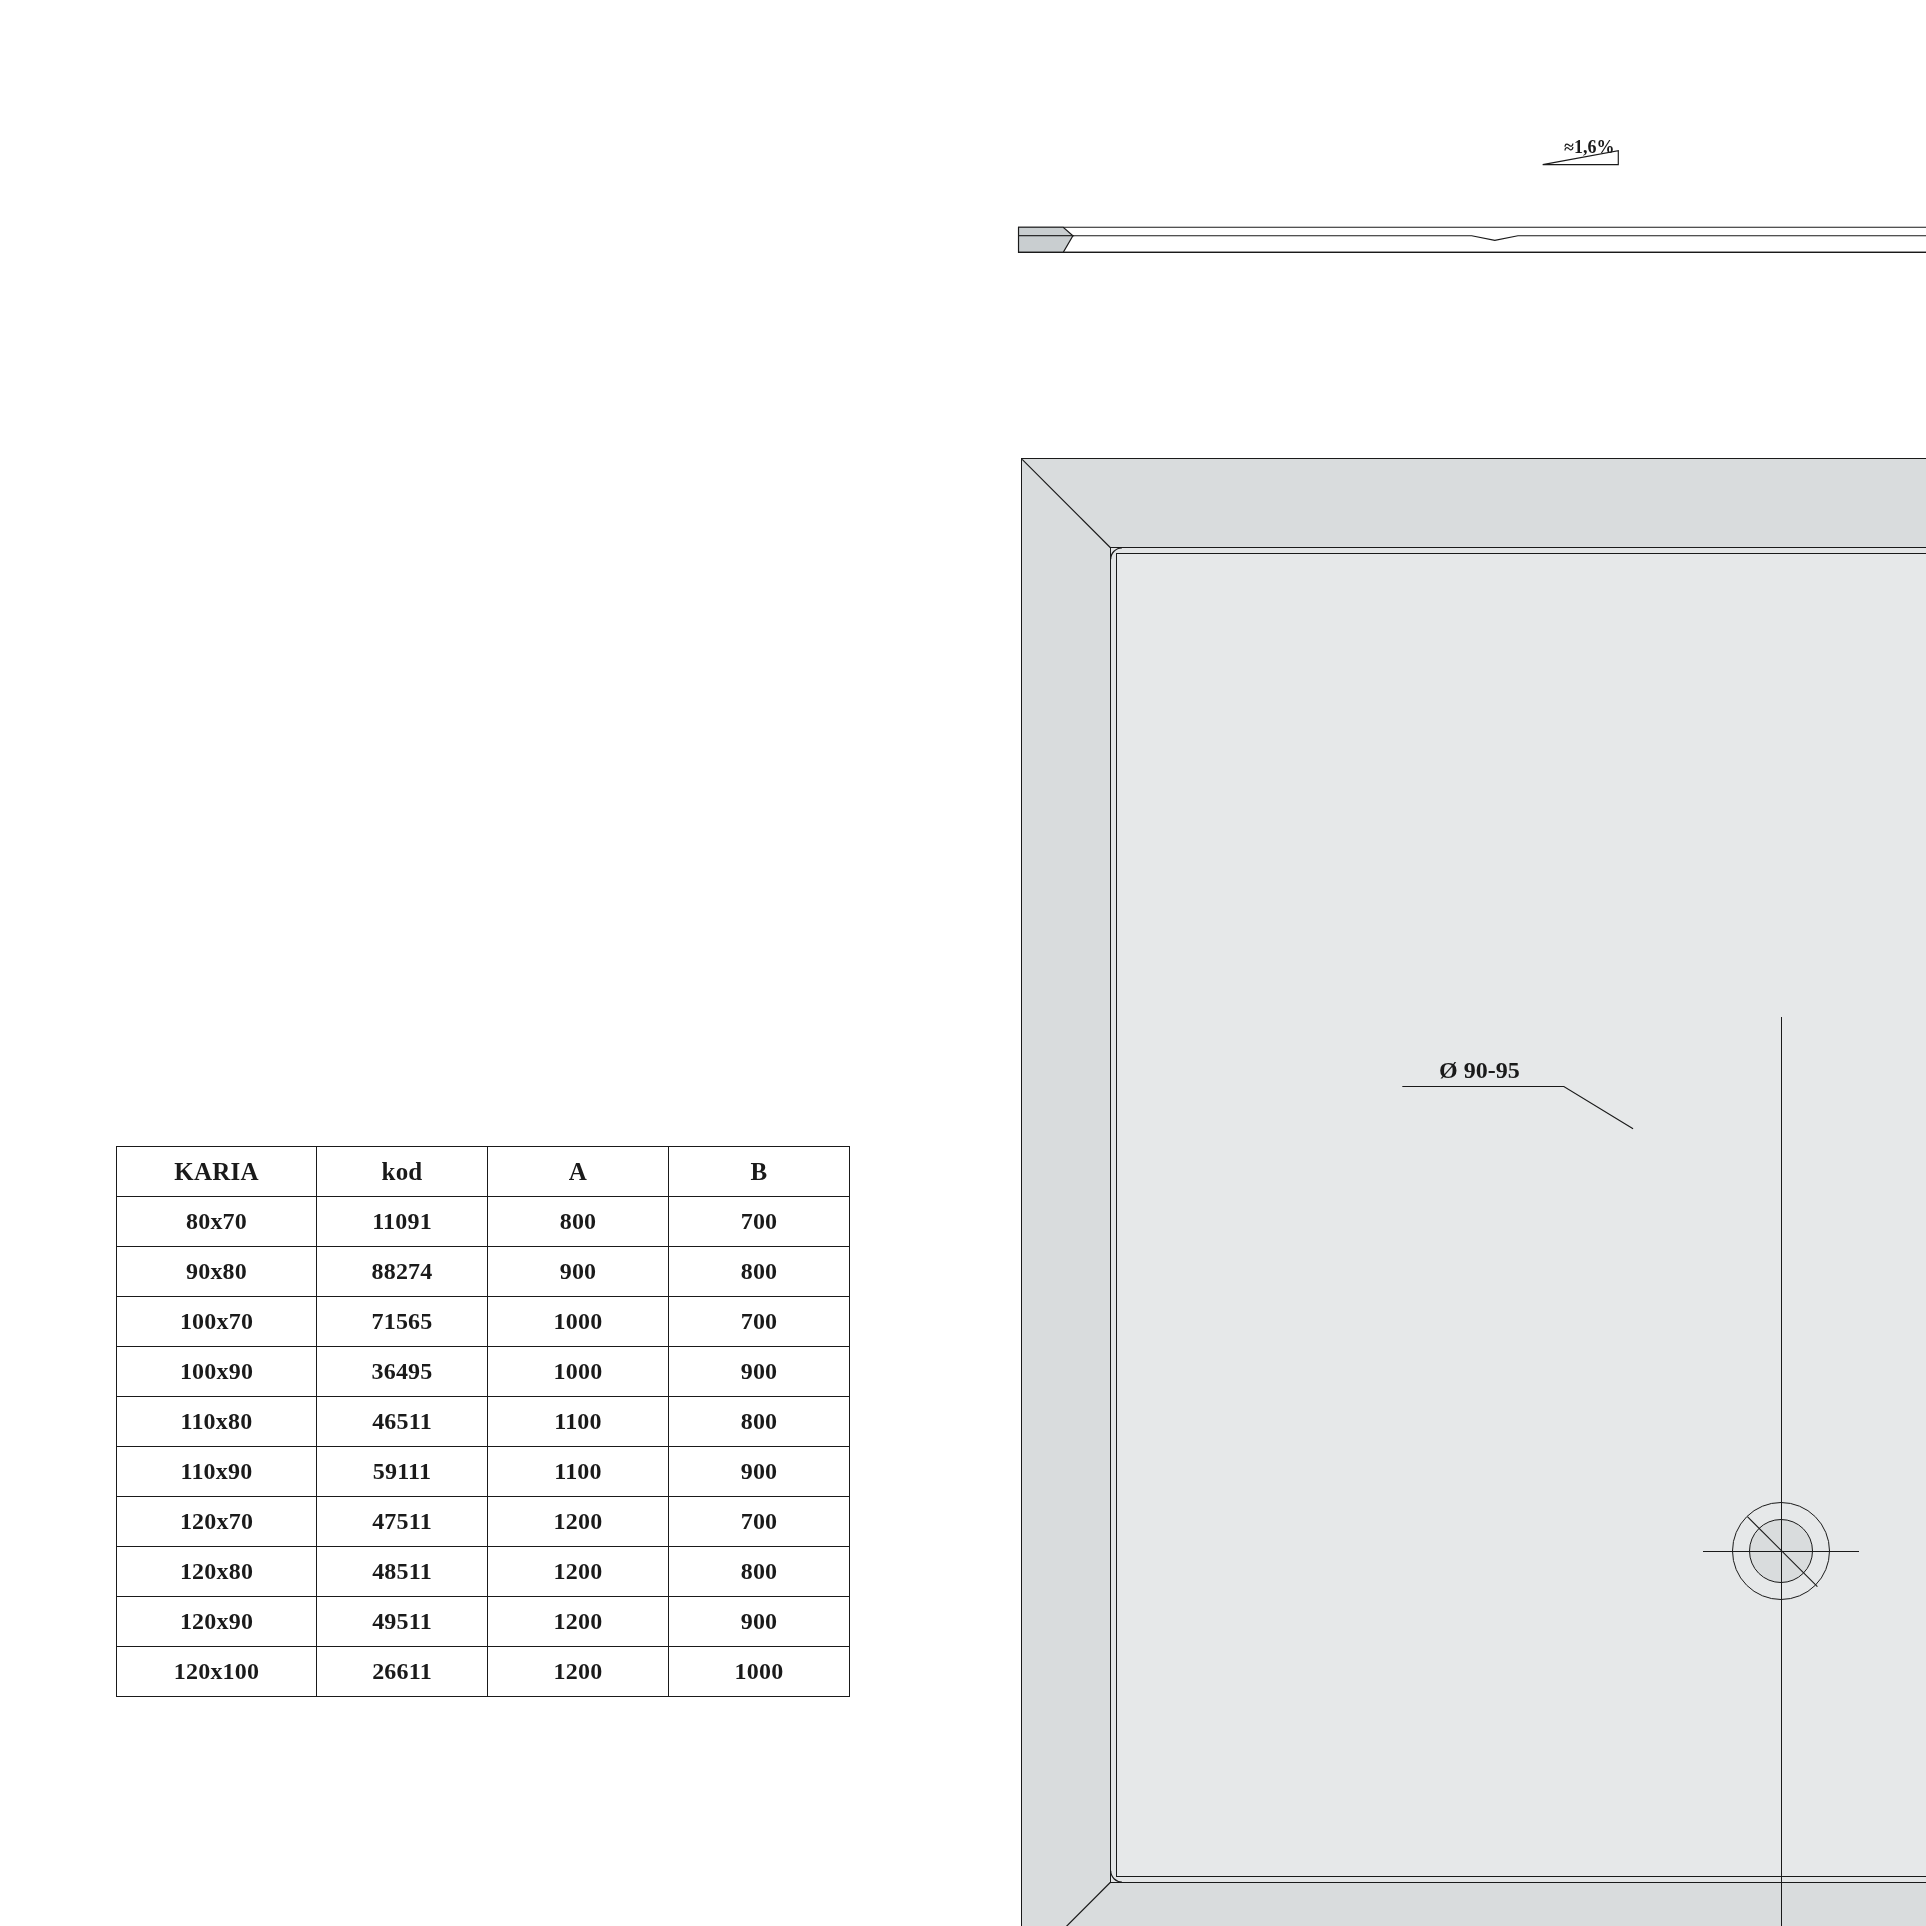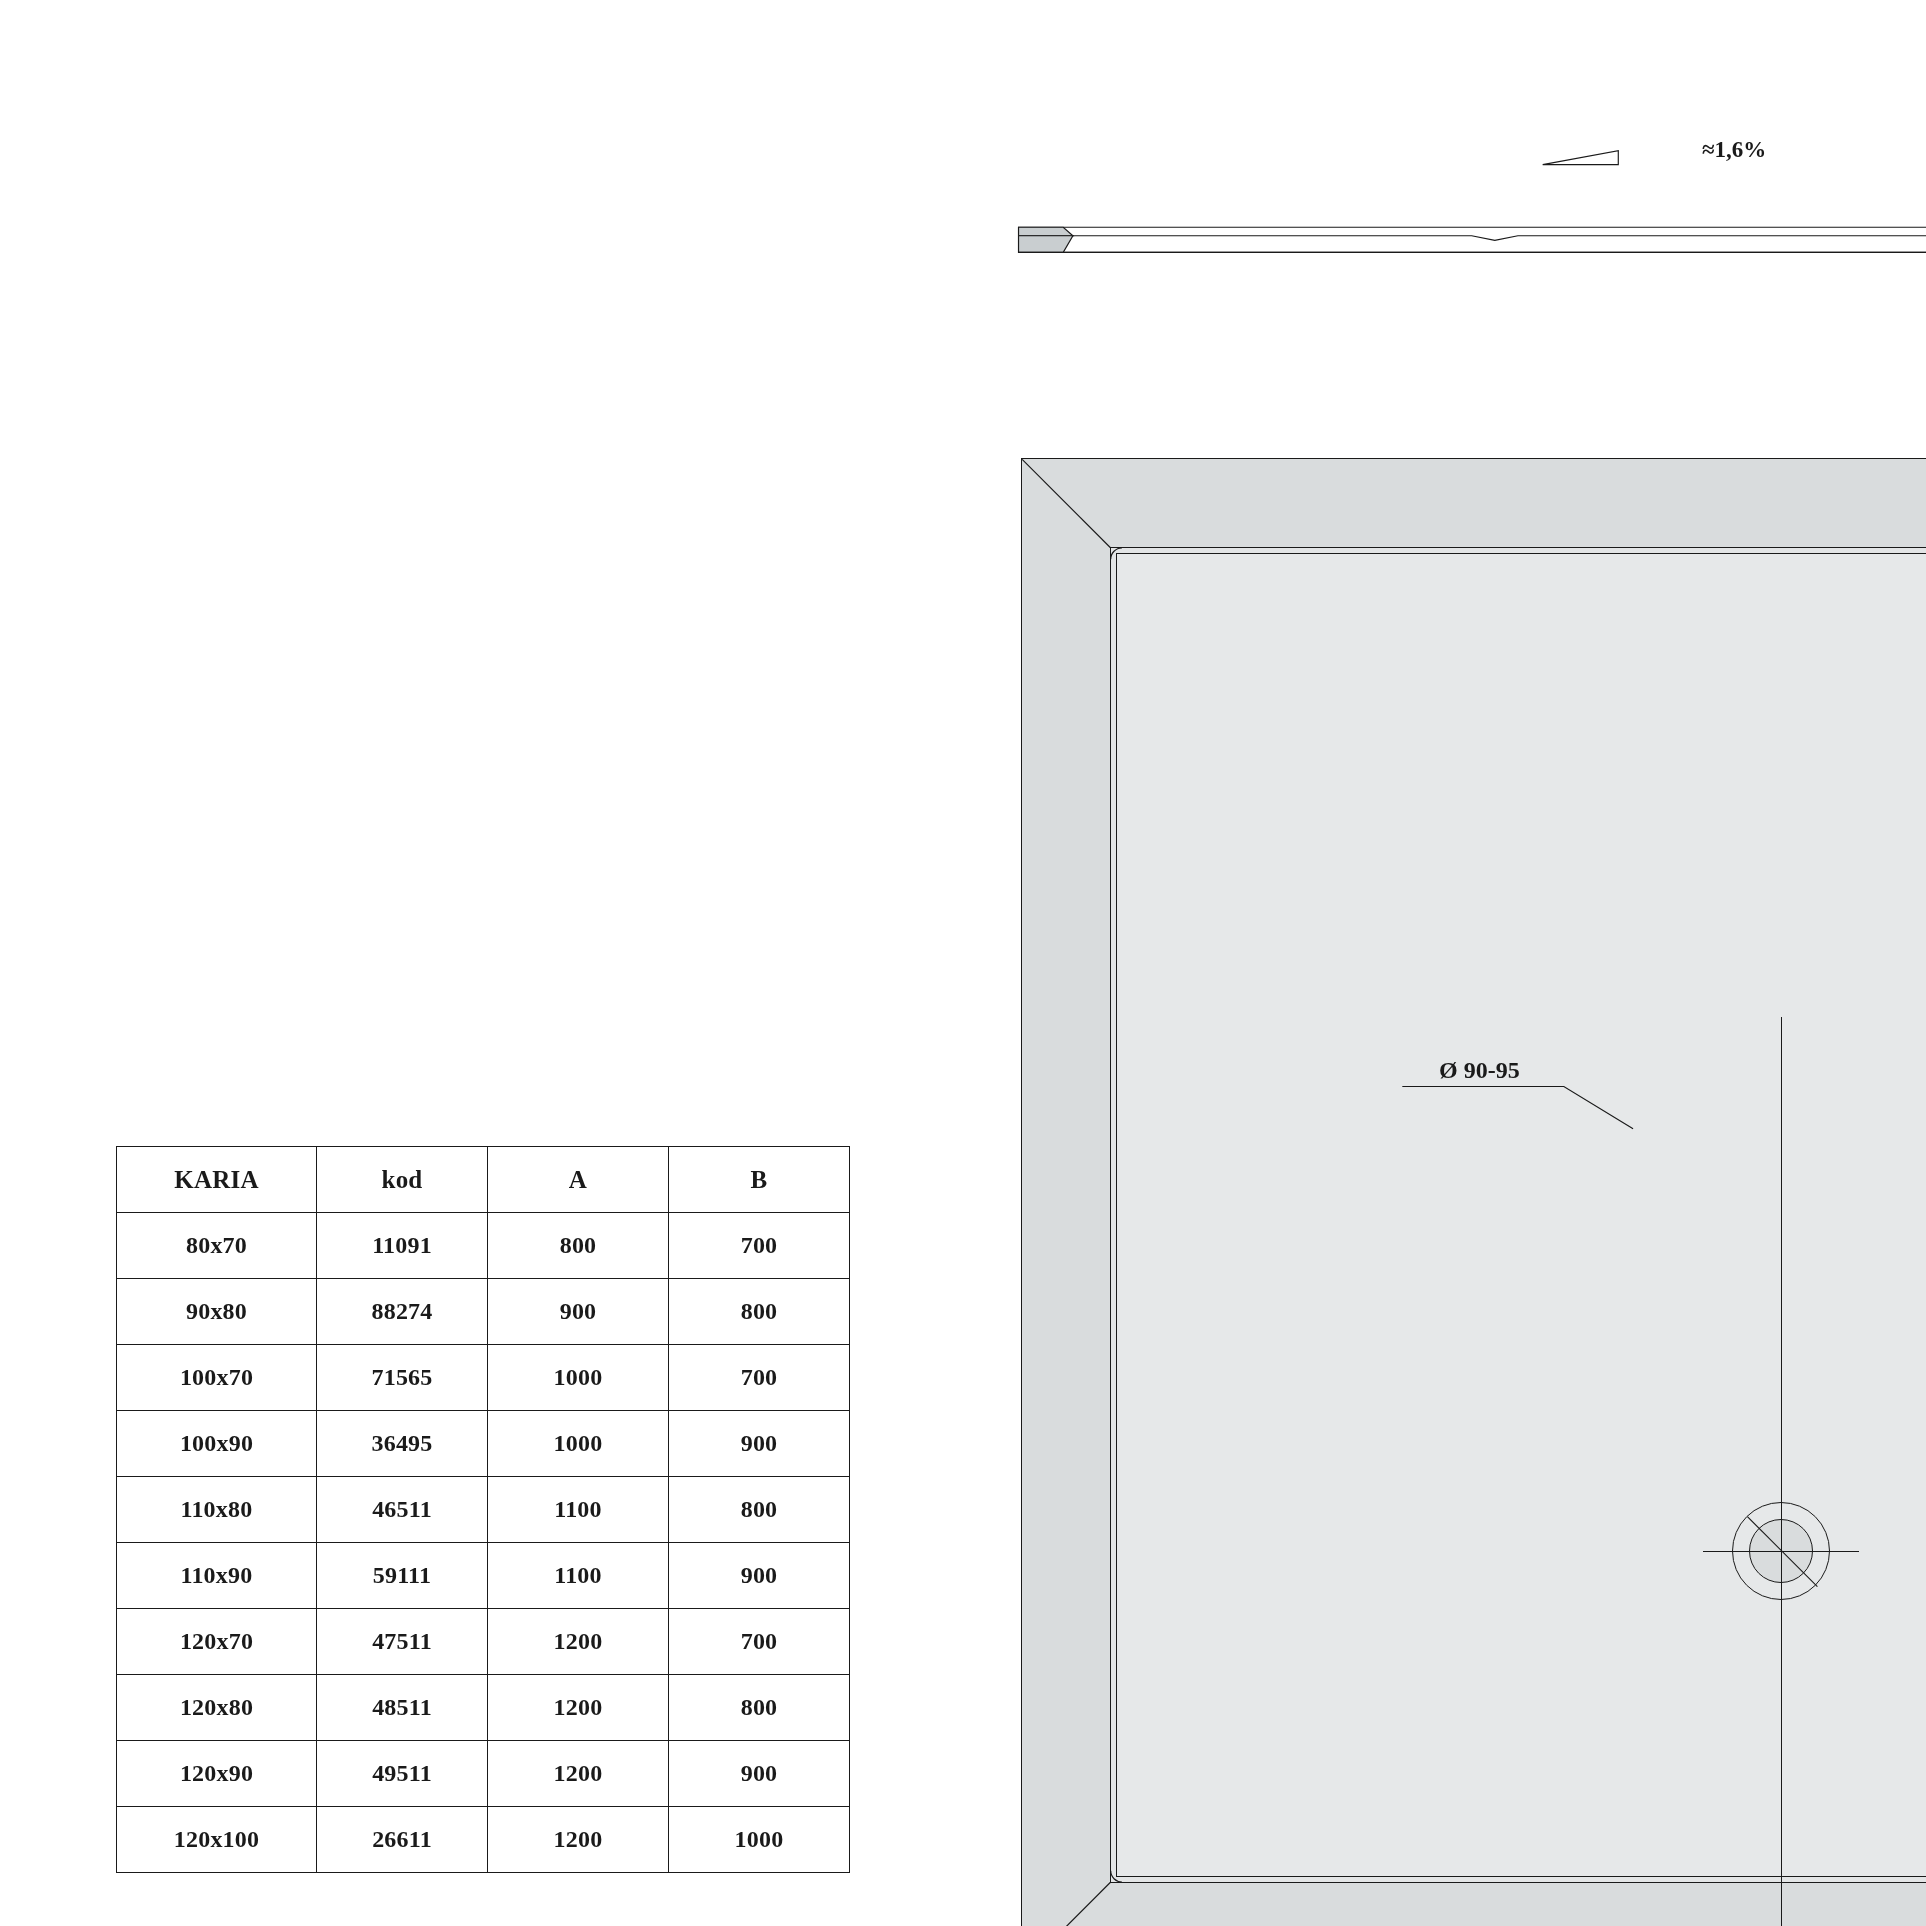--- a/index.html
+++ b/index.html
@@ -38,21 +38,21 @@
     table-layout: fixed;
   }
   #spec-table td, #spec-table th {
     border: 1.2px solid #1a1a1a;
     height: 49px;
     text-align: center;
     vertical-align: middle;
     font-size: 24px;
     font-weight: bold;
     font-family: "Liberation Serif", serif;
-    padding: 8px;
+    padding: 0;
     background: #ffffff;
     letter-spacing: 0.2px;
   }
   #spec-table thead th {
     font-size: 25px;
   }
   #spec-table col.c1 { width: 200px; }
   #spec-table col.c2 { width: 171px; }
   #spec-table col.c3 { width: 181px; }
   #spec-table col.c4 { width: 181px; }
@@ -142,21 +142,21 @@
 </head>
 <body>
 
 <div id="sheet">
 
   <div style="position:absolute;left:1541px;top:143px;width:116px;height:27px;">
     <svg width="116" height="27" viewBox="0 0 300 70">
       <polygon points="4,56 200,56 200,20" fill="none" stroke="#1a1a1a" stroke-width="3"></polygon>
     </svg>
   </div>
-  <div class="lbl" style="left:1702px;top:137px;font-size:23px;font-family:Liberation Serif, serif;">≈1,6%</div>
+  <div class="lbl" style="left:1564px;top:137px;font-size:18px;font-family:Liberation Serif, serif;">≈1,6%</div>
 
   <div id="profile">
     <svg width="1129" height="54" viewBox="0 0 2930 140">
 
       <path d="M 4,50 L 2926,50 L 2926,115 L 4,115 Z" fill="#ffffff" stroke="#1a1a1a" stroke-width="3"></path>
 
       <path d="M 4,50 L 120,50 L 145,72 L 4,72 Z" fill="#c9ced0" stroke="#1a1a1a" stroke-width="3"></path>
       <path d="M 4,72 L 145,72 L 120,115 L 4,115 Z" fill="#c9ced0" stroke="#1a1a1a" stroke-width="3"></path>
 
       <path d="M 145,72 L 1180,72 L 1240,84 L 1300,72 L 2500,72" fill="none" stroke="#1a1a1a" stroke-width="3"></path>

